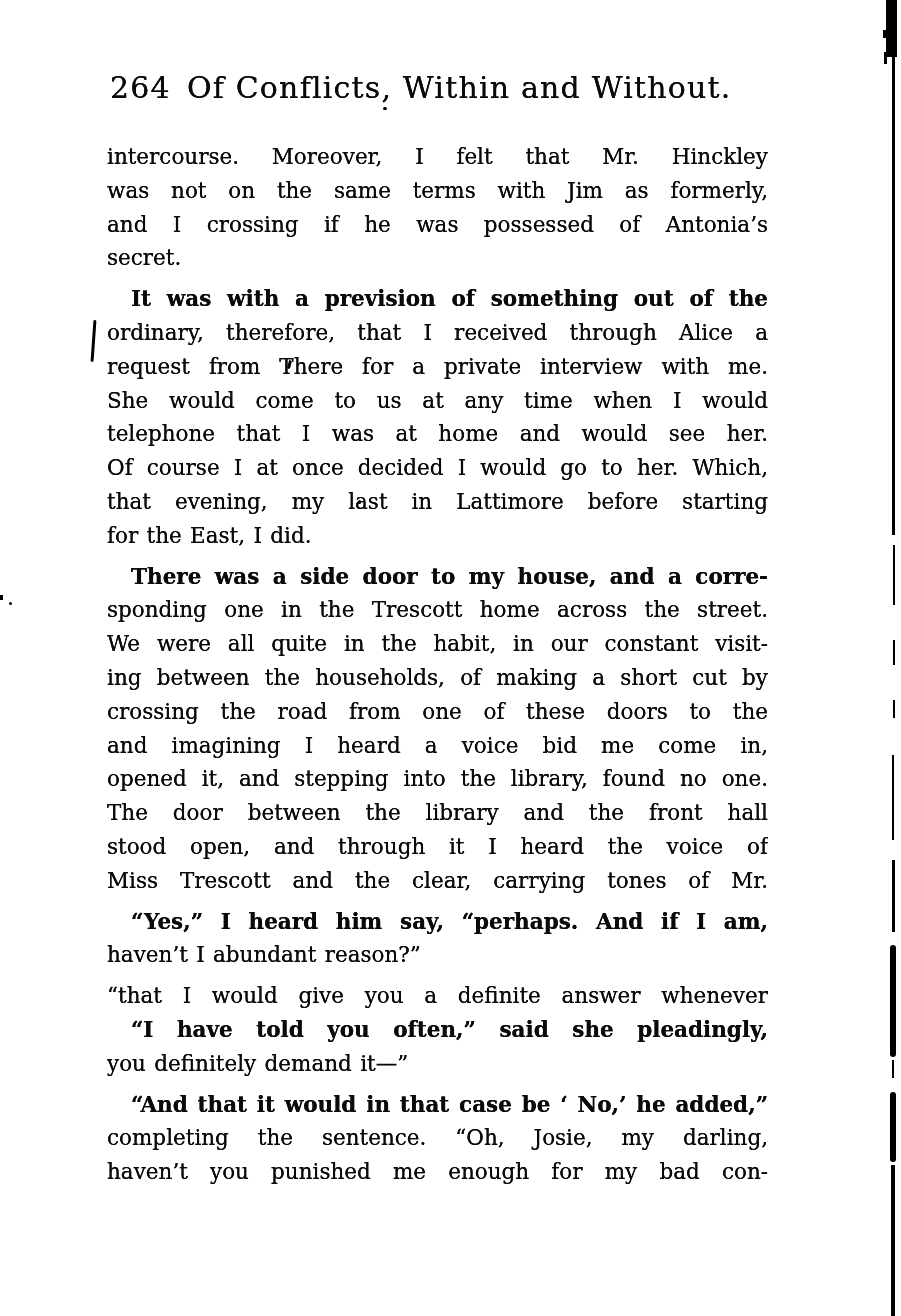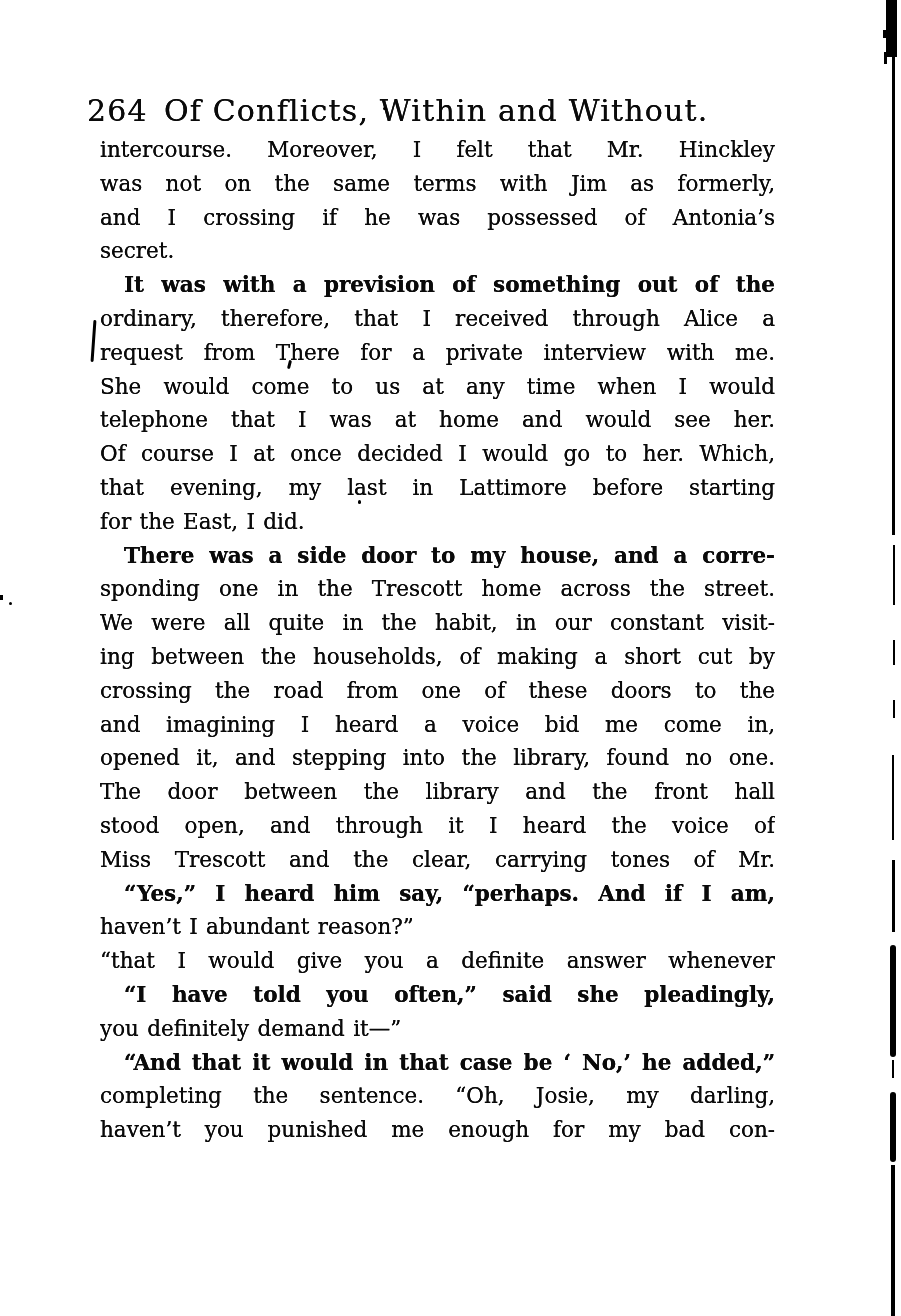--- a/index.html
+++ b/index.html
@@ -9,41 +9,40 @@
     background: #ffffff;
     color: #0a0a0a;
     font-family: "DejaVu Serif", serif;
     overflow: hidden;
   }
 
   
   .page-header {
     position: absolute;
     top: 70px;
-    left: 87px;
+    left: 110px;
     width: 710px;
     font-size: 30px;
     letter-spacing: 1.2px;
     white-space: nowrap;
     text-shadow: 0 0 0.6px currentColor;
-    margin-top: 23px;
   }
   .page-number { margin-right: 16px; }
 
   
   .text-block {
     position: absolute;
     top: 133px;
     left: 100px;
     width: 675px;
     font-size: 21.5px;
     word-spacing: 1.5px;
     text-shadow: 0 0 0.5px currentColor;
   }
-  .para { margin: 0; }
+  .para { margin: 7px; }
   .line {
     display: block;
     height: 33.8px;
     line-height: 33.8px;
     overflow: hidden;
   }
   .line.justify { text-align: justify; }
   .line.justify::after {
     content: "";
     display: inline-block;

